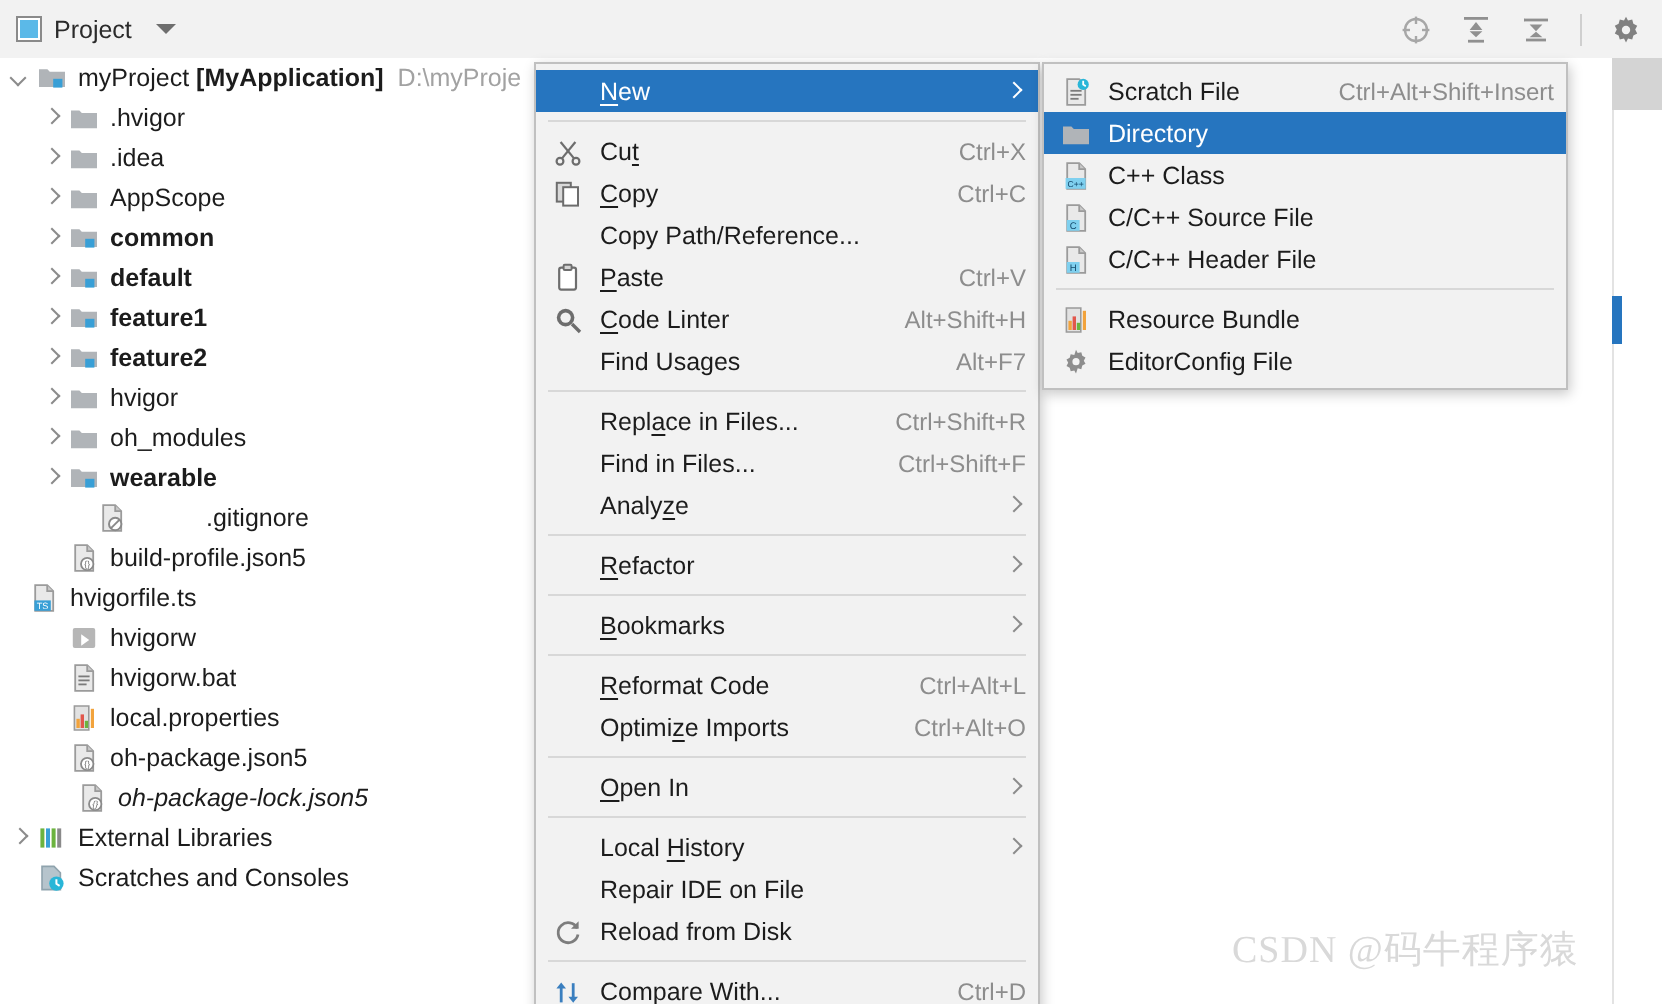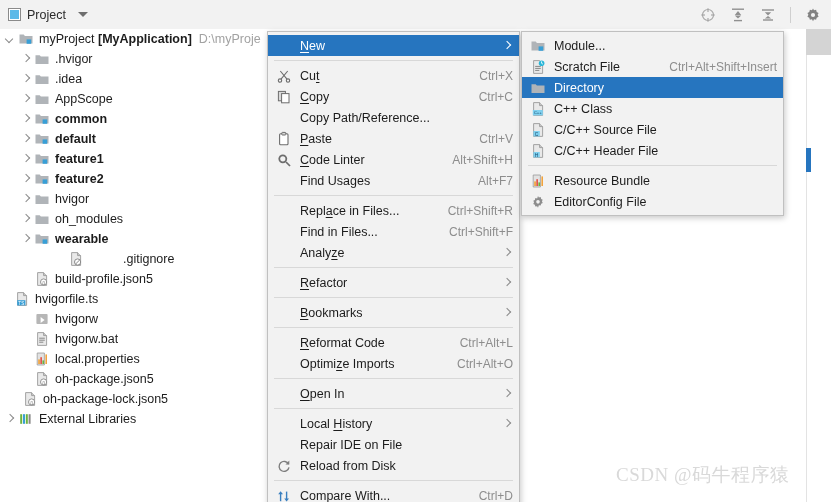--- a/index.html
+++ b/index.html
@@ -218,21 +218,21 @@
         <span class="lbl">oh_modules</span>
       </div>
       <div class="row" style="padding-left: 20px;">
         <span class="arrow has"></span>
         <svg class="ico" viewBox="0 0 16 16">
           <path d="M1.5 3.6h4.2l1.2 1.3h7.6v7.6h-13z" fill="#b0b4b8"></path>
           <rect x="8.6" y="8.4" width="4.6" height="4.4" fill="#389fd6"></rect>
         </svg>
         <span class="lbl b">wearable</span>
       </div>
-      <div class="row" style="padding-left: 20px; gap: 34px;">
+      <div class="row" style=" gap: 34px;">
         <span class="arrow"></span>
         <svg class="ico" viewBox="0 0 16 16">
           <path d="M3.6 1.6h6l3 3v9.8h-9z" fill="#e9e9e9" stroke="#9b9b9b" stroke-width=".9"></path>
           <path d="M9.6 1.6v3h3" fill="#c9c9c9" stroke="#9b9b9b" stroke-width=".9"></path>
           <circle cx="9.6" cy="11" r="3.1" fill="#fff" stroke="#8a8a8a" stroke-width="1"></circle>
           <line x1="7.4" y1="13.2" x2="11.8" y2="8.8" stroke="#8a8a8a" stroke-width="1"></line>
         </svg>
         <span class="lbl">.gitignore</span>
       </div>
       <div class="row" style="padding-left: 20px;">
@@ -290,39 +290,48 @@
       <div class="row" style="padding-left: 20px;">
         <span class="arrow"></span>
         <svg class="ico" viewBox="0 0 16 16">
           <path d="M3.6 1.6h6l3 3v9.8h-9z" fill="#e9e9e9" stroke="#9b9b9b" stroke-width=".9"></path>
           <path d="M9.6 1.6v3h3" fill="#c9c9c9" stroke="#9b9b9b" stroke-width=".9"></path>
           <circle cx="9.6" cy="11" r="3.1" fill="#ffffff" stroke="#8a8a8a" stroke-width=".9"></circle>
           <text x="9.6" y="12.6" font-size="4.4" text-anchor="middle" fill="#6d6d6d" font-family="Liberation Sans">{}</text>
         </svg>
         <span class="lbl">oh-package.json5</span>
       </div>
-      <div class="row" style="padding-left: 8px;">
+      <div class="row" style="padding-left: 24px; font-style: italic;">
         <span class="arrow"></span>
         <svg class="ico" viewBox="0 0 16 16">
           <path d="M3.6 1.6h6l3 3v9.8h-9z" fill="#e9e9e9" stroke="#9b9b9b" stroke-width=".9"></path>
           <path d="M9.6 1.6v3h3" fill="#c9c9c9" stroke="#9b9b9b" stroke-width=".9"></path>
           <circle cx="9.6" cy="11" r="3.1" fill="#ffffff" stroke="#8a8a8a" stroke-width=".9"></circle>
           <text x="9.6" y="12.6" font-size="4.4" text-anchor="middle" fill="#6d6d6d" font-family="Liberation Sans">{}</text>
         </svg>
         <span class="lbl">oh-package-lock.json5</span>
       </div>
       <div class="row" style="padding-left: 4px;">
         <span class="arrow has"></span>
         <svg class="ico" viewBox="0 0 16 16">
           <rect x="2.2" y="3.2" width="2" height="9.6" fill="#6cb33f"></rect>
           <rect x="5" y="3.2" width="2" height="9.6" fill="#389fd6"></rect>
           <rect x="7.8" y="3.2" width="2" height="9.6" fill="#6cb33f"></rect>
           <rect x="10.6" y="3.2" width="2" height="9.6" fill="#8a8a8a"></rect>
         </svg>
         <span class="lbl">External Libraries</span>
+      </div>
+      <div class="row" style="padding-left: 4px;">
+        <span class="arrow"></span>
+        <svg class="ico" viewBox="0 0 16 16">
+          <path d="M3 2.2h6l3.2 3.2v8.4h-9.2z" fill="#b6c4cc" stroke="#8fa3ad" stroke-width=".8"></path>
+          <circle cx="10.2" cy="10.8" r="3.6" fill="#29b6d8"></circle>
+          <path d="M10.2 8.6v2.3l1.6 1" stroke="#fff" stroke-width="1" fill="none"></path>
+        </svg>
+        <span class="lbl">Scratches and Consoles</span>
       </div>
     </div>
   <div class="right-edge"></div>
   <div class="right-tab"></div>
   <div class="right-mark"></div>
 
   <div class="menu" id="ctx-menu">
       <div class="mi sel">
         <span class="mico" style="display:block"></span>
         <span class="mlbl"><span class="u">N</span>ew</span>
@@ -444,27 +453,20 @@
           <path d="M4.6 3.2l2.4 3h-4.8z" fill="#3a7fbf"></path>
           <path d="M10.6 3.6v7.6" stroke="#3a7fbf" stroke-width="1.4"></path>
           <path d="M10.6 13.4l-2.4-3h4.8z" fill="#3a7fbf"></path>
         </svg>
         <span class="mlbl">Compare With...</span>
         <span class="macc">Ctrl+D</span>
       </div>
     </div>
 
   <div class="menu" id="sub-menu">
-      <div class="mi">
-        <svg class="mico" viewBox="0 0 16 16">
-          <path d="M1.5 3.6h4.2l1.2 1.3h7.6v7.6h-13z" fill="#b0b4b8"></path>
-          <rect x="8.6" y="8.4" width="4.6" height="4.4" fill="#389fd6"></rect>
-        </svg>
-        <span class="mlbl">Module...</span>
-      </div>
       <div class="mi">
         <svg class="mico" viewBox="0 0 16 16">
           <path d="M3.6 1.6h6l3 3v9.8h-9z" fill="#e9e9e9" stroke="#9b9b9b" stroke-width=".9"></path>
           <g stroke="#7b7b7b" stroke-width=".9">
             <line x1="5.2" y1="7.4" x2="10.8" y2="7.4"></line>
             <line x1="5.2" y1="9.4" x2="10.8" y2="9.4"></line>
             <line x1="5.2" y1="11.4" x2="9.3" y2="11.4"></line>
           </g>
           <circle cx="11.6" cy="4.2" r="2.8" fill="#29b6d8"></circle>
           <path d="M11.6 2.4v1.9l1.3.8" stroke="#fff" stroke-width=".9" fill="none"></path>

